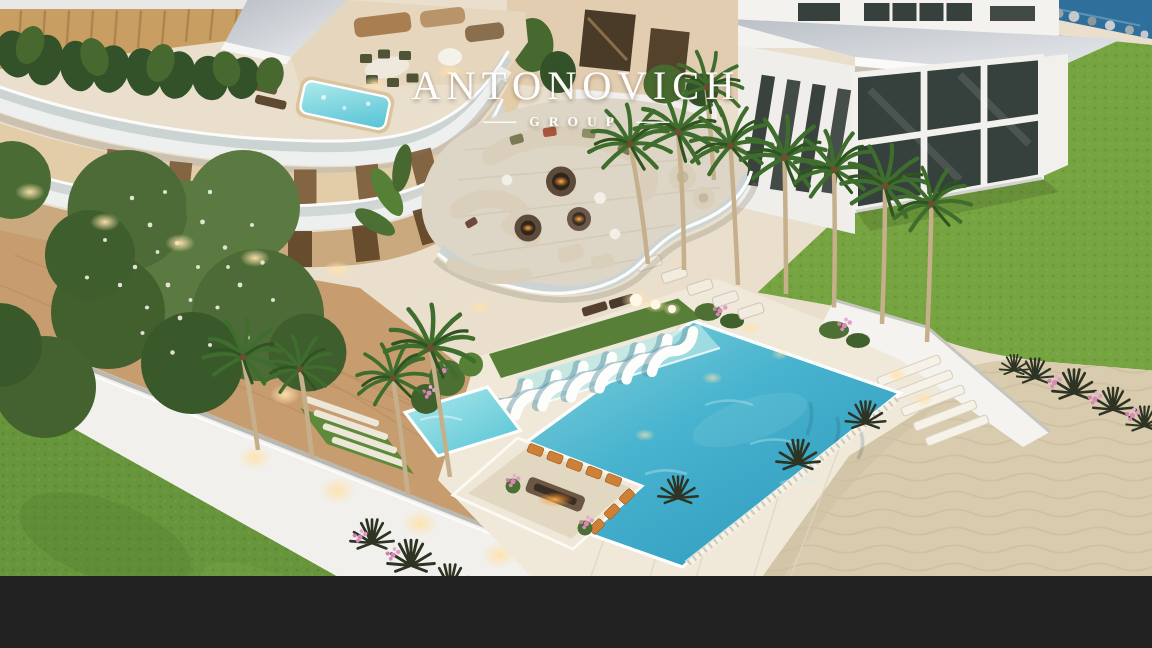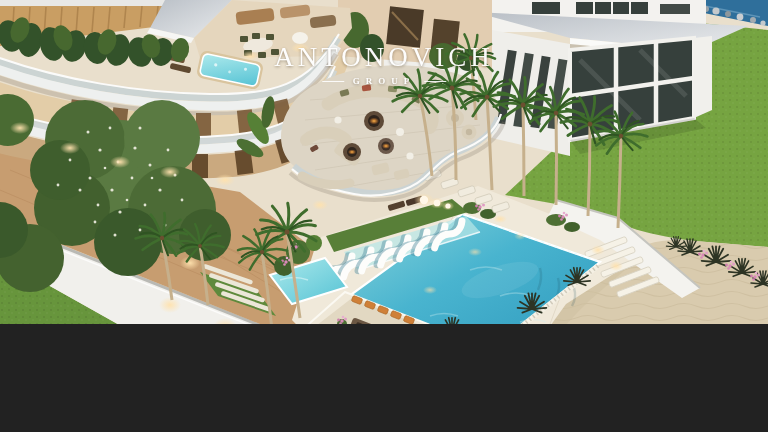--- a/index.html
+++ b/index.html
@@ -1,16 +1,16 @@
 <!DOCTYPE html>
 <html><head>
 <meta charset="utf-8">
 <style>
   html,body{margin:0;padding:0;background:#222;}
-  .stage{position:relative;width:768px;height:324px;overflow:hidden;background:#e9dfcc;
+  .stage{position:relative;width:768px;height:384px;overflow:hidden;background:#e9dfcc;
          font-family:"Liberation Sans",sans-serif;}
   .stage svg{position:absolute;left:0;top:0;display:block;}
   .watermark{position:absolute;left:50%;top:44px;transform:translateX(-50%);
              text-align:center;color:#ffffff;opacity:.97;z-index:5;pointer-events:none;
              text-shadow:0 1px 3px rgba(60,45,25,.45);}
   .wm-brand{font-family:"Liberation Serif",serif;font-size:27px;line-height:1;
             letter-spacing:4px;font-weight:400;white-space:nowrap;}
   .wm-sub{margin-top:5px;display:flex;align-items:center;justify-content:center;gap:9px;
           font-family:"Liberation Serif",serif;font-size:9px;letter-spacing:6px;font-weight:700;}
   .wm-line{width:22px;height:1px;background:rgba(255,255,255,.92);}

